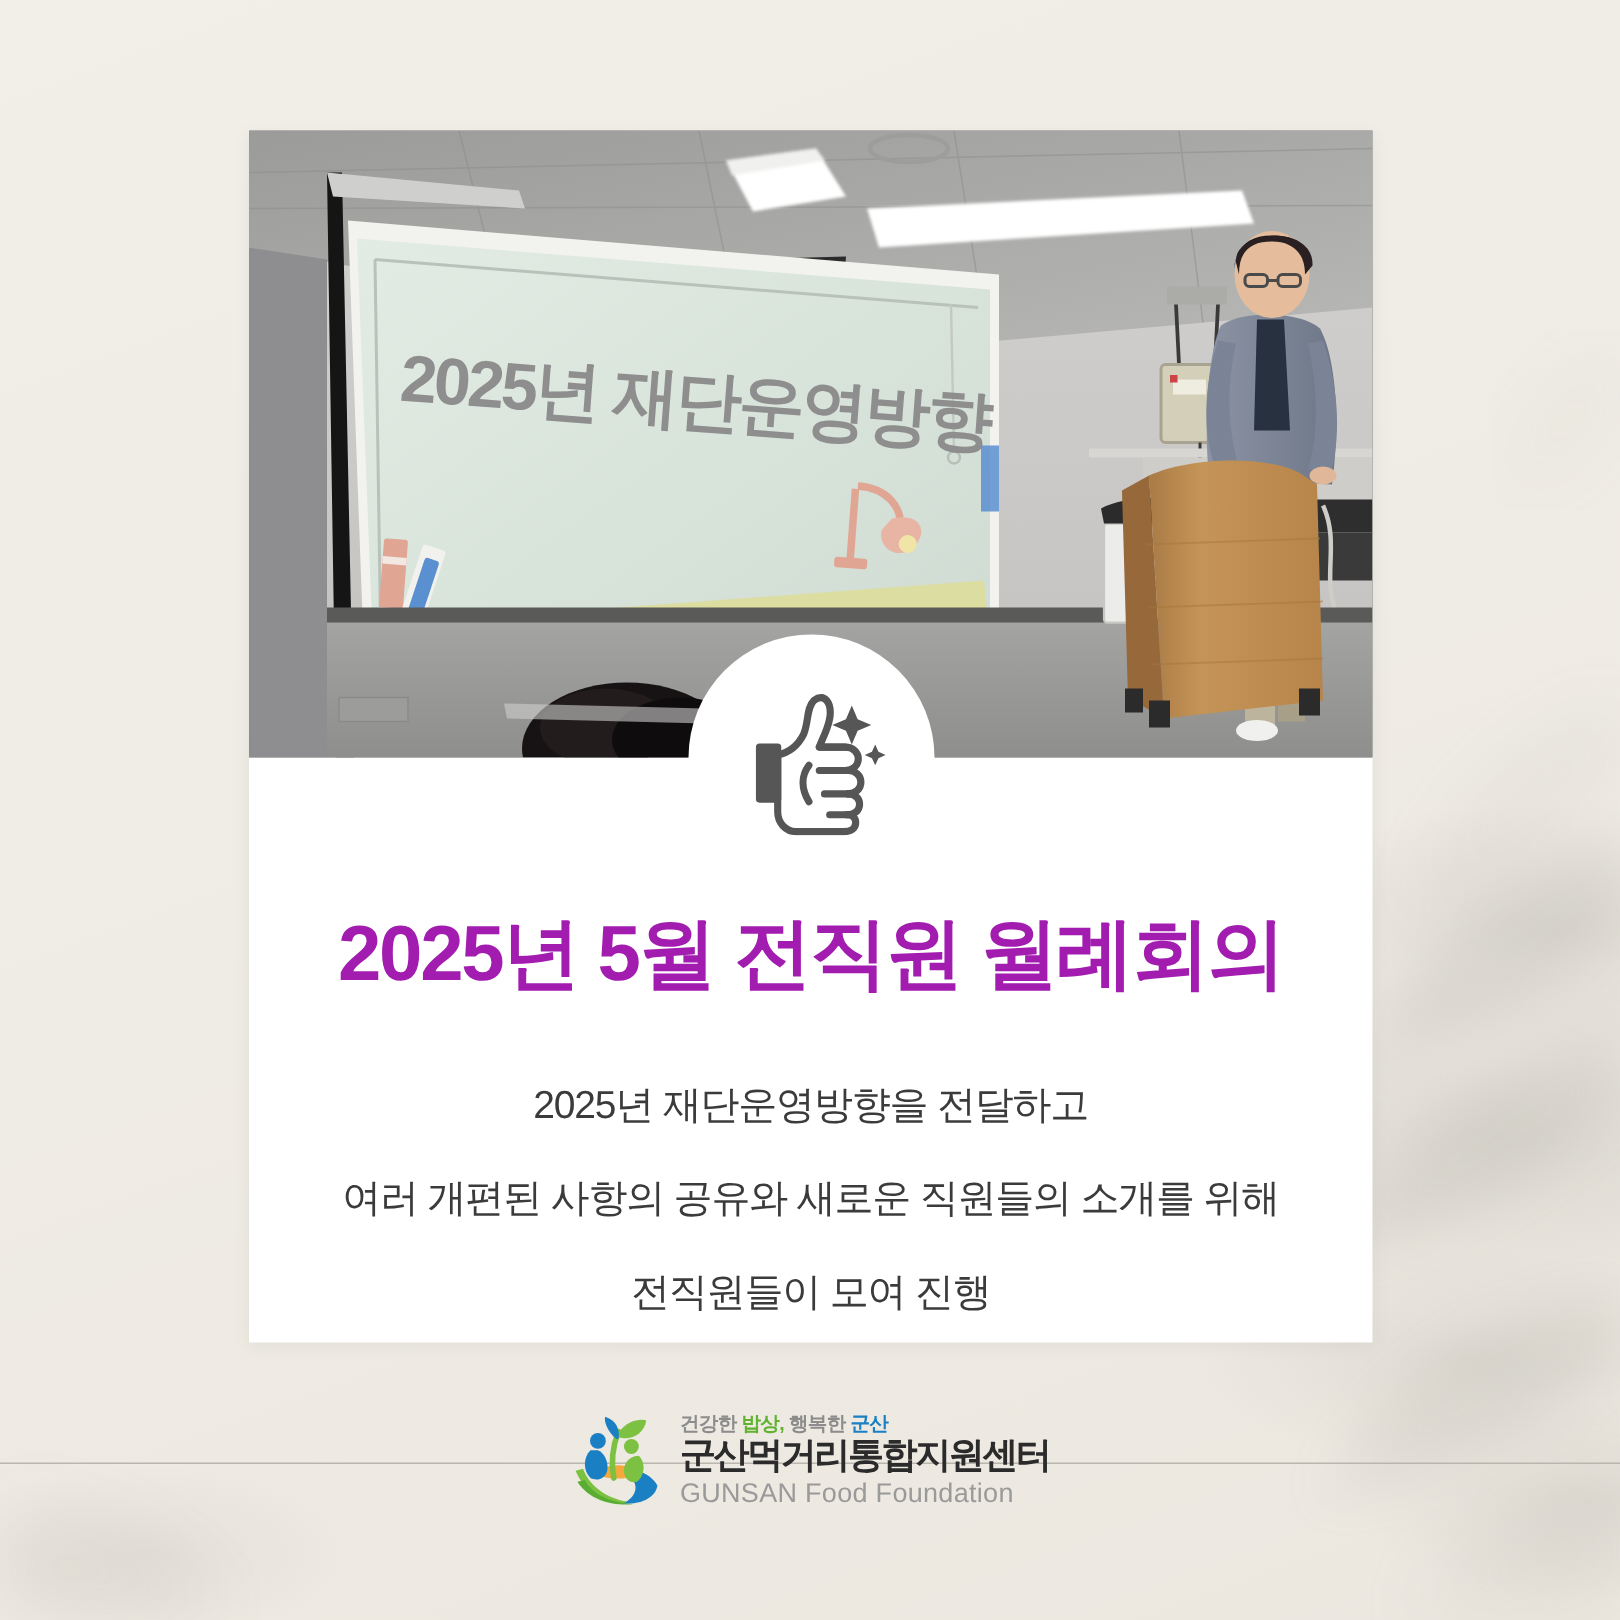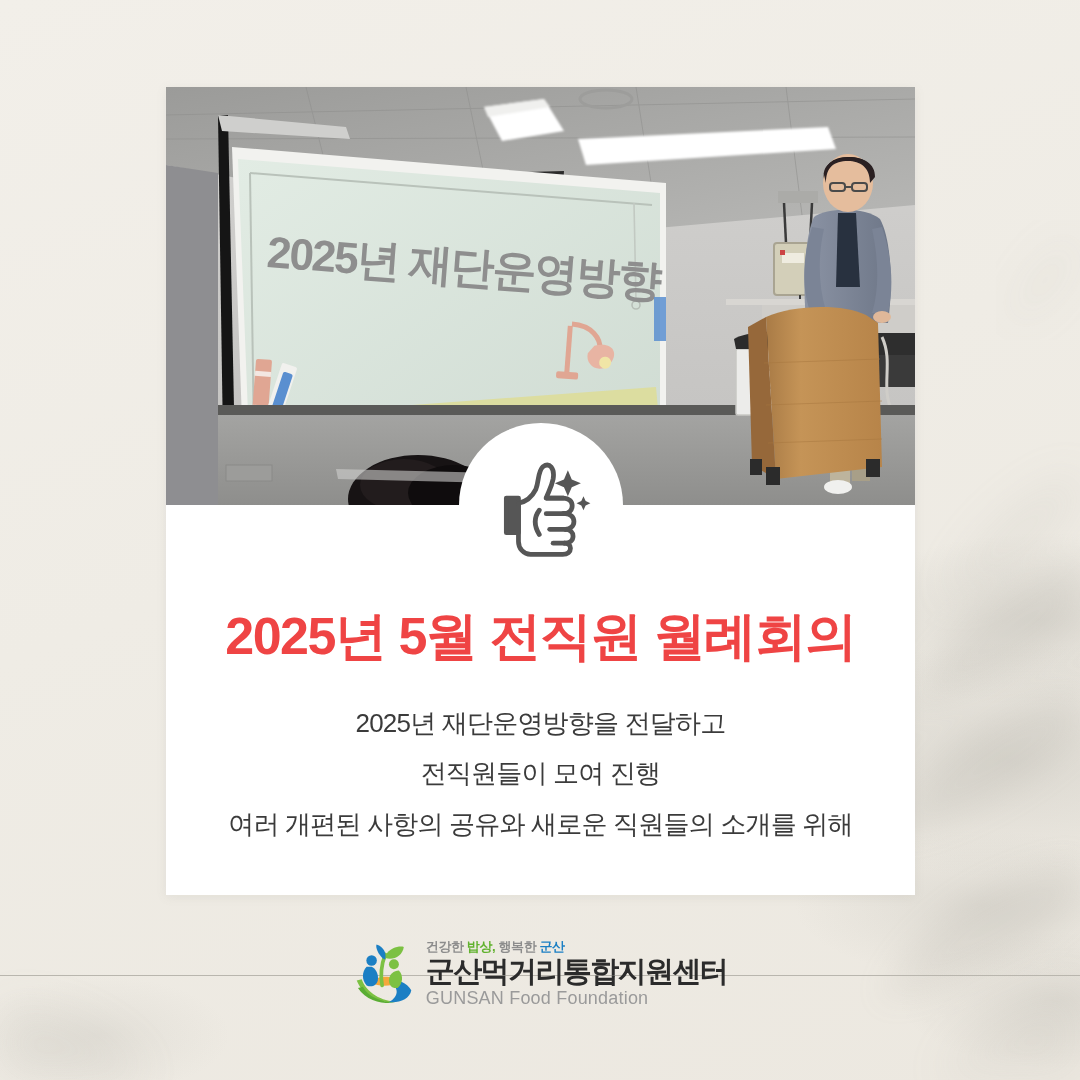--- a/index.html
+++ b/index.html
@@ -53,44 +53,44 @@
     background:#ffffff;
     display:flex;align-items:center;justify-content:center;
   }
   .badge svg{width:104px;height:104px;display:block;}
 
   
   .textblock{
     position:absolute;left:0;top:520px;width:749px;text-align:center;
   }
   .title{
-    font-size:52px;font-weight:bold;color:#ef4444;
-    letter-spacing:-1.5px;line-height:1.15;margin:0 0 31px 0;
+    font-size:52px;font-weight:bold;color:#a21caf;
+    letter-spacing:-1.5px;line-height:1.15;margin:0 0 44px 0;
     white-space:nowrap;
   }
   .body-line{
     font-size:26px;color:#3b3b3b;line-height:1.95;
-    letter-spacing:-.8px;white-space:nowrap;margin:0;
+    letter-spacing:-.8px;white-space:nowrap;margin:12px;
   }
 
   
   .footer{
     position:absolute;left:0;top:922px;width:1080px;height:102px;
     display:flex;align-items:center;justify-content:center;
   }
   .logo{display:flex;align-items:center;gap:11px;}
   .logo-mark{width:62px;height:62px;flex:0 0 62px;}
   .logo-mark svg{display:block;width:62px;height:62px;}
   .logo-text{display:flex;flex-direction:column;justify-content:center;line-height:1;}
   .tagline{font-size:13px;font-weight:bold;letter-spacing:-.4px;margin-bottom:4px;white-space:nowrap;}
   .tag-gray{color:#8c8c8c;}
   .tag-green{color:#61b22e;}
   .tag-blue{color:#1b7fc4;}
   .logo-name{
-    font-size:29px;font-weight:bold;color:#2b2b2b;
+    font-size:24px;font-weight:bold;color:#2b2b2b;
     letter-spacing:-1.6px;white-space:nowrap;margin-bottom:3px;
   }
   .logo-sub{
     font-size:18px;color:#9a9a9a;letter-spacing:.2px;white-space:nowrap;
   }
 </style>
 </head>
 <body>
 
 <div id="page">
@@ -311,22 +311,22 @@
         <g fill="#565656">
           <path d="M91 20 L95.5 30.5 L106 35 L95.5 39.5 L91 50 L86.5 39.5 L76 35 L86.5 30.5 Z"></path>
           <path d="M109 50 L111.5 55.5 L117 58 L111.5 60.5 L109 66 L106.5 60.5 L101 58 L106.5 55.5 Z"></path>
         </g>
       </svg>
     </div>
 
     <div class="textblock">
       <h1 class="title">2025년 5월 전직원 월례회의</h1>
       <p class="body-line">2025년 재단운영방향을 전달하고</p>
+      <p class="body-line">여러 개편된 사항의 공유와 새로운 직원들의 소개를 위해</p>
       <p class="body-line">전직원들이 모여 진행</p>
-      <p class="body-line">여러 개편된 사항의 공유와 새로운 직원들의 소개를 위해</p>
     </div>
 
   </div>
 
   <div class="footer">
     <div class="logo">
 
       <div class="logo-mark">
         <svg viewBox="0 0 100 100">
 

